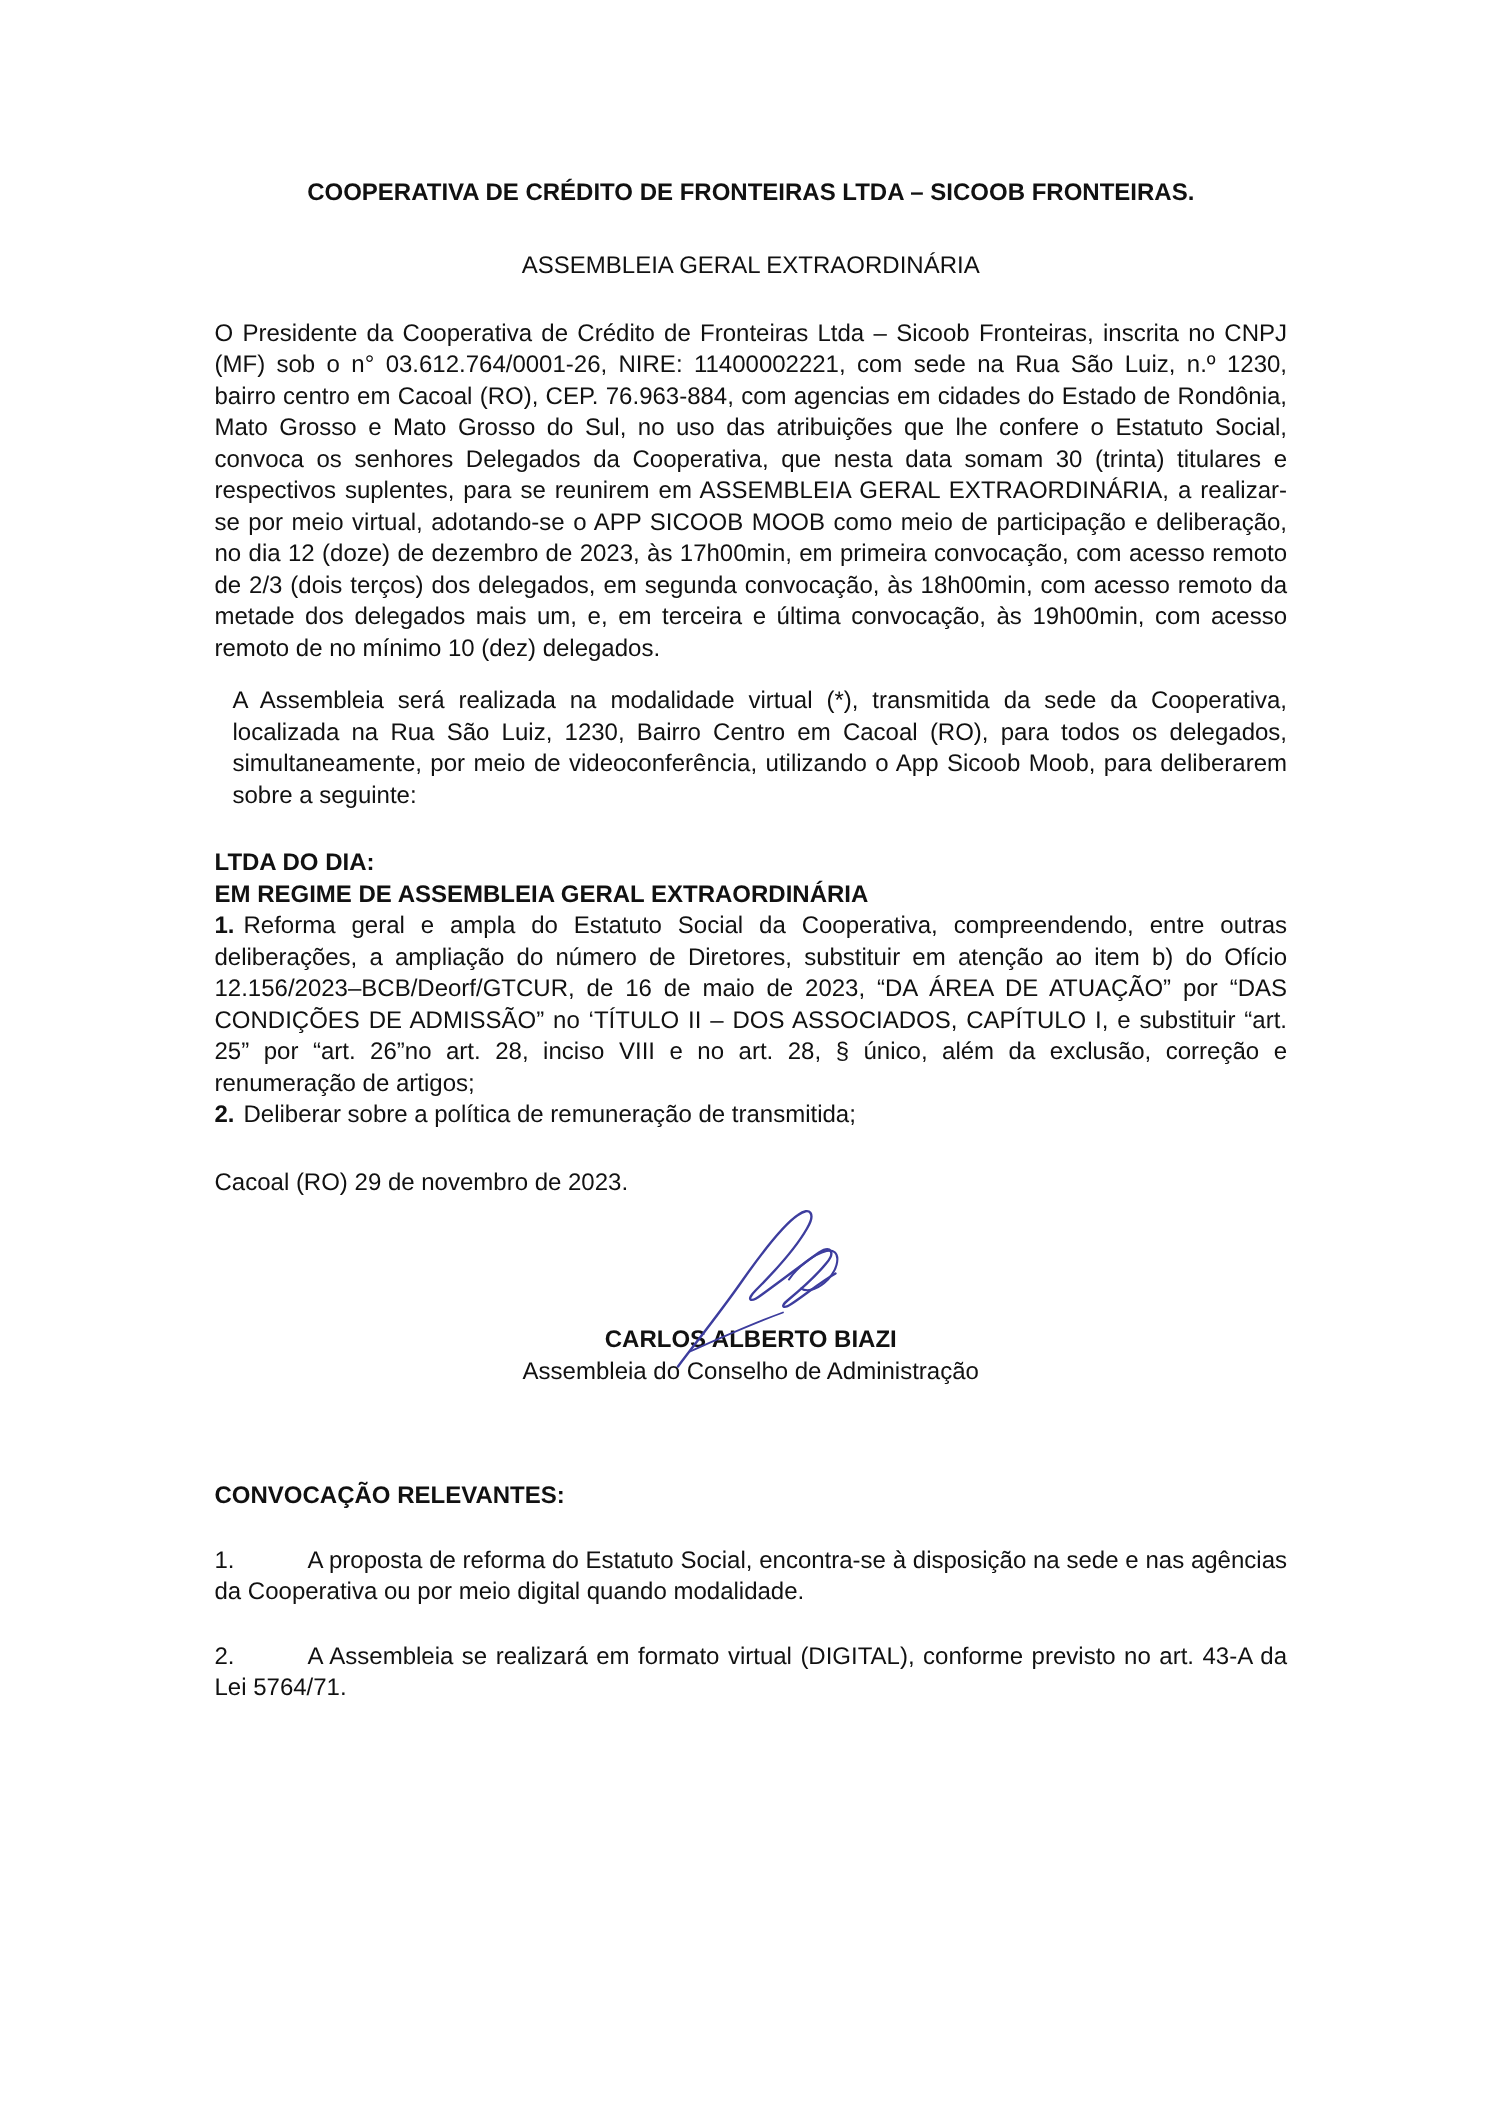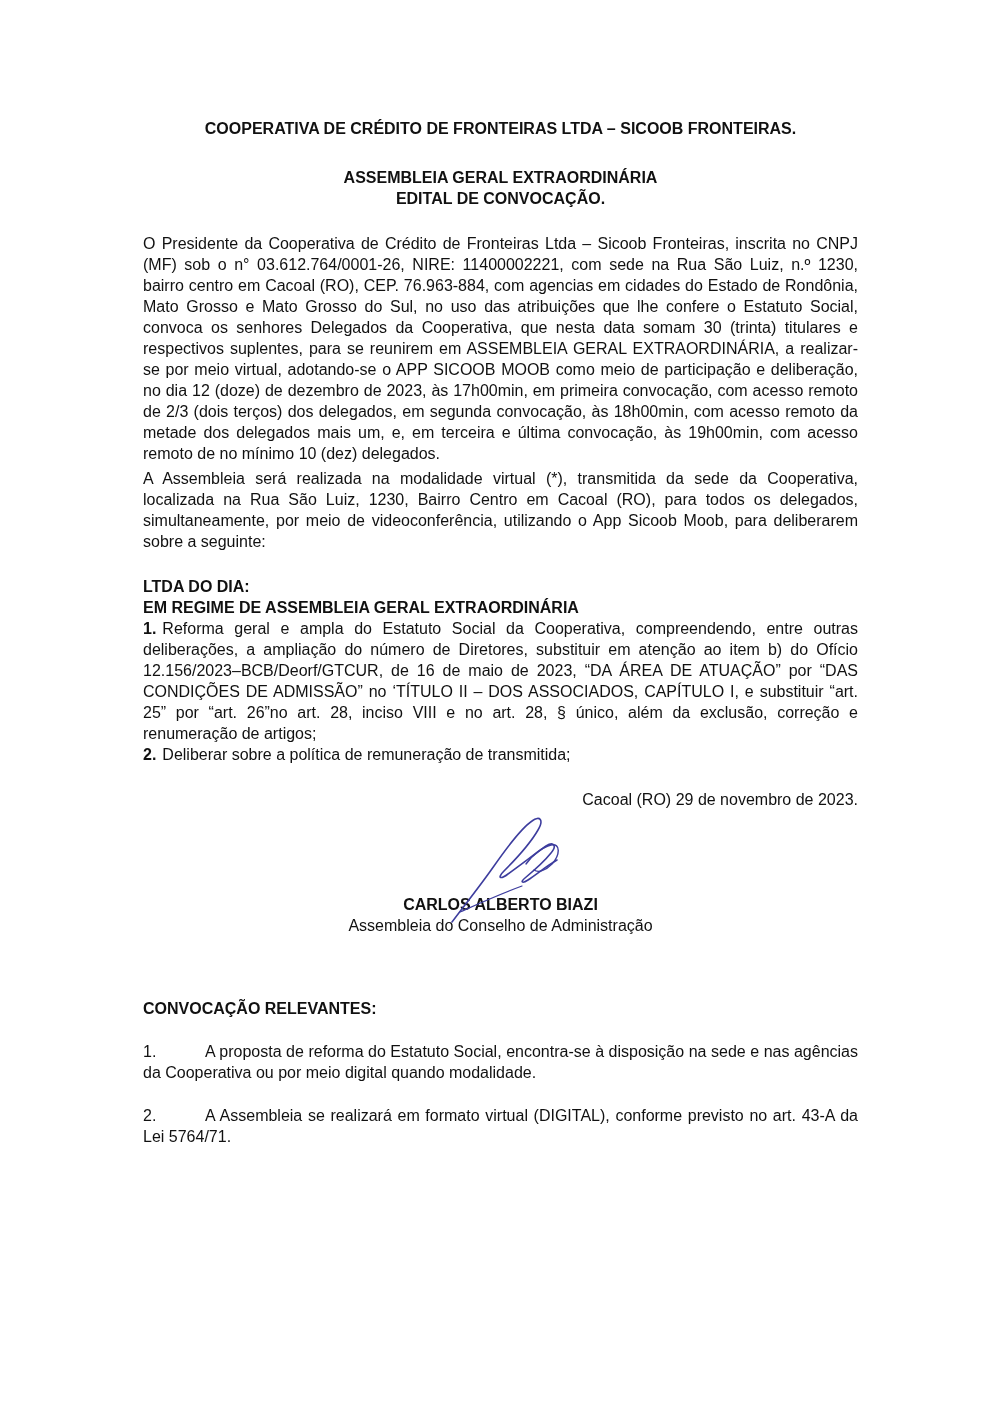--- a/index.html
+++ b/index.html
@@ -21,33 +21,33 @@
     padding: 118px 142px 45px 143px;
     position: relative;
   }
   .page, .page p, .page div {
     font-size: 16px;
     line-height: 21px;
   }
   p { margin: 0 0 21px 0; }
   .b { font-weight: bold; }
   .center { text-align: center; }
-  .right { text-align: right; }
+  .right { }
   .just { text-align: justify; }
   .nom { margin: 0; }
   h1 {
     font-size: 16px;
     line-height: 21px;
     margin: 0 0 28px 0;
     font-weight: bold;
     text-align: center;
   }
-  .subtitle { margin-bottom: 24px; font-weight: bold; }
-  .p1 { margin-bottom: 4px; }
-  .p2 { margin-bottom: 24px; }
+  .subtitle { margin-bottom: 24px; font-weight: normal; }
+  .p1 { margin-bottom: 14px; }
+  .p2 { margin-bottom: 24px; margin-left: 12px; }
   .agenda-num { font-weight: bold; margin-right: 6px; }
   .date-line { margin: 24px 0 0 0; }
   .sigblock {
     position: relative;
     padding-top: 84px;
     margin: 0;
     text-align: center;
   }
   .sig-svg {
     position: absolute;
@@ -67,21 +67,20 @@
 </style>
 </head>
 <body>
 
 <div class="page">
 
   <h1>COOPERATIVA DE CRÉDITO DE FRONTEIRAS LTDA – SICOOB FRONTEIRAS.</h1>
 
   <div class="center subtitle">
     <div>ASSEMBLEIA GERAL EXTRAORDINÁRIA</div>
-    <div>EDITAL DE CONVOCAÇÃO.</div>
   </div>
 
   <p class="just p1">O Presidente da Cooperativa de Crédito de Fronteiras Ltda – Sicoob Fronteiras, inscrita no CNPJ (MF) sob o n° 03.612.764/0001-26, NIRE: 11400002221, com sede na Rua São Luiz, n.º 1230, bairro centro em Cacoal (RO), CEP. 76.963-884, com agencias em cidades do Estado de Rondônia, Mato Grosso e Mato Grosso do Sul, no uso das atribuições que lhe confere o Estatuto Social, convoca os senhores Delegados da Cooperativa, que nesta data somam 30 (trinta) titulares e respectivos suplentes, para se reunirem em ASSEMBLEIA GERAL EXTRAORDINÁRIA, a realizar-se por meio virtual, adotando-se o APP SICOOB MOOB como meio de participação e deliberação, no dia 12 (doze) de dezembro de 2023, às 17h00min, em primeira convocação, com acesso remoto de 2/3 (dois terços) dos delegados, em segunda convocação, às 18h00min, com acesso remoto da metade dos delegados mais um, e, em terceira e última convocação, às 19h00min, com acesso remoto de no mínimo 10 (dez) delegados.</p>
 
   <p class="just p2">A Assembleia será realizada na modalidade virtual (*), transmitida da sede da Cooperativa, localizada na Rua São Luiz, 1230, Bairro Centro em Cacoal (RO), para todos os delegados, simultaneamente, por meio de videoconferência, utilizando o App Sicoob Moob, para deliberarem sobre a seguinte:</p>
 
   <p class="b nom">LTDA DO DIA:</p>
   <p class="b nom">EM REGIME DE ASSEMBLEIA GERAL EXTRAORDINÁRIA</p>
 
   <p class="just nom"><span class="agenda-num">1.</span><span>Reforma geral e ampla do Estatuto Social da Cooperativa, compreendendo, entre outras deliberações, a ampliação do número de Diretores, substituir em atenção ao item b) do Ofício 12.156/2023–BCB/Deorf/GTCUR, de 16 de maio de 2023, “DA ÁREA DE ATUAÇÃO” por “DAS CONDIÇÕES DE ADMISSÃO” no ‘TÍTULO II – DOS ASSOCIADOS, CAPÍTULO I, e substituir “art. 25” por “art. 26”no art. 28, inciso VIII e no art. 28, § único, além da exclusão, correção e renumeração de artigos;</span></p>

